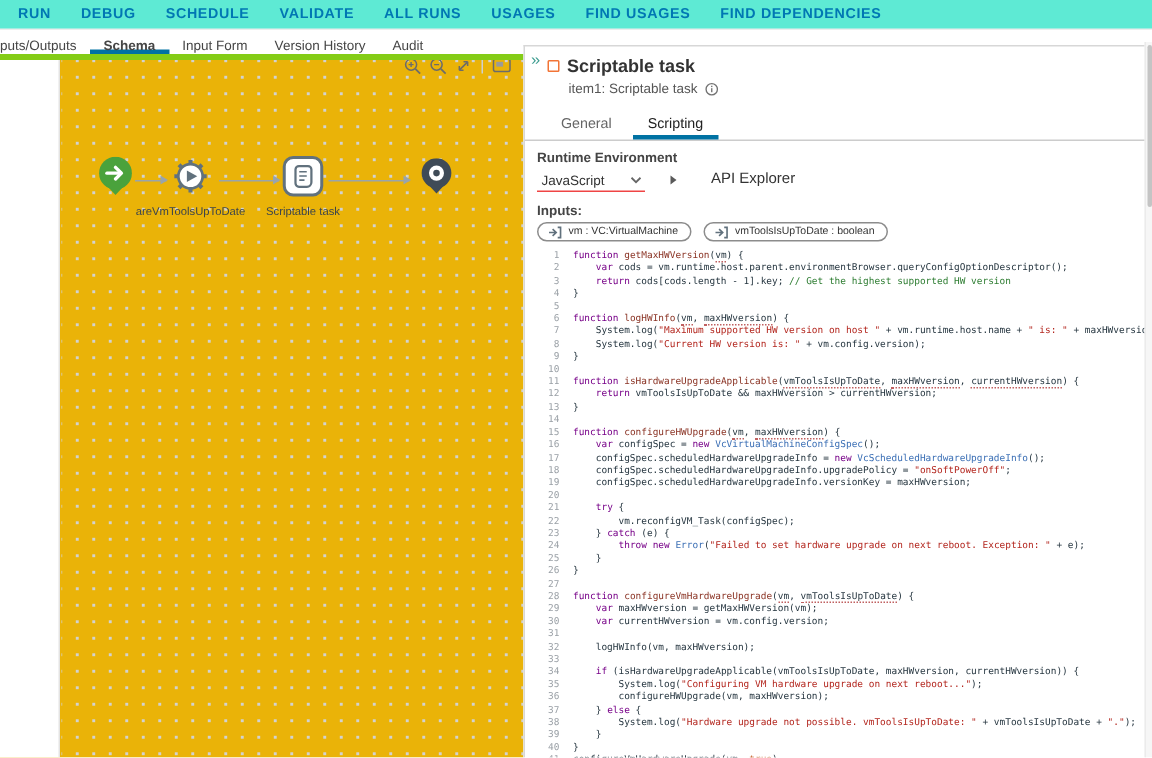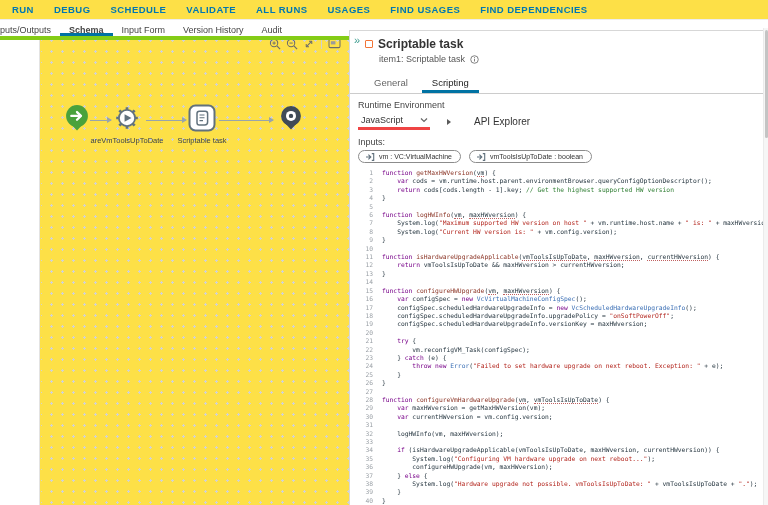--- a/index.html
+++ b/index.html
@@ -1,33 +1,33 @@
 <!DOCTYPE html>
 <html><head>
 <meta charset="utf-8">
 <style>
   * { margin:0; padding:0; box-sizing:border-box; }
   body { font-family:"Liberation Sans", sans-serif; background:#fff; }
   .screen { position:relative; width:768px; height:505px; background:#fff; overflow:hidden; }
 
   
   .menubar { position:absolute; left:0; top:0; width:768px; height:20px;
-    display:flex; align-items:center; padding-left:2px; border-bottom:1px solid #ededed; background:#fde047; }
+    display:flex; align-items:center; padding-left:2px; border-bottom:1px solid #ededed; background:#5eead4; }
   .menu-item { font-size:9.5px; font-weight:bold; letter-spacing:.45px; color:#0077b3;
     padding:0 10px; cursor:pointer; white-space:nowrap; }
 
   
   .left-region { position:absolute; left:0; top:20px; width:349px; bottom:0; }
   .wf-tabs { height:20px; display:flex; align-items:stretch; border-bottom:4px solid #84cc16; background:#fff; }
   .wf-tab { font-size:9px; color:#454545; padding:5px 9px 3px 9px; white-space:nowrap; cursor:pointer; }
   .wf-tab:first-child { padding-left:0; }
   .wf-tab.active { box-shadow: inset 0 -3px 0 0 #0072a3; font-weight:bold; }
 
   
-  .canvas { position:absolute; left:0; top:20px; right:0; bottom:0; background:#fde047; overflow:hidden; }
+  .canvas { position:absolute; left:0; top:20px; right:0; bottom:0; background:#eab308; overflow:hidden; }
   .canvas-gutter { position:absolute; left:0; top:0; width:40px; bottom:0; background:#fff; border-right:1px solid #e3e3e3; z-index:2; }
   .canvas-dots { position:absolute; left:41px; top:0; right:0; bottom:0;
     background-image:radial-gradient(circle, #d2d2d2 1px, transparent 1.2px);
     background-size:11px 11px; background-position:5px 6px; }
   .canvas-toolbar { position:absolute; right:8px; top:-3px; display:flex; align-items:center; gap:4px; z-index:3; }
   .ctb-icon { width:13px; height:13px; display:flex; align-items:center; justify-content:center; cursor:pointer; }
   .ctb-sep { width:1px; height:11px; background:#cfcfcf; margin:0 2px; }
   .node { position:absolute; transform:translate(-50%,-50%); cursor:pointer; z-index:4; }
   .node-label { position:absolute; transform:translateX(-50%); font-size:7.5px; color:#3c444c; white-space:nowrap; z-index:4; }
   .connector { position:absolute; height:1px; background:#98a4ac; z-index:3; }
@@ -42,24 +42,24 @@
   .panel-title-row { display:flex; align-items:center; gap:5px; }
   .task-square-icon { width:8px; height:8px; border:1.5px solid #f27436; border-radius:1px; }
   .panel-title { font-size:12px; font-weight:bold; color:#333; }
   .panel-subtitle-row { display:flex; align-items:center; gap:5px; padding:3px 0 0 14px; }
   .panel-subtitle { font-size:9px; color:#565656; }
   .info-icon { cursor:pointer; display:flex; }
   .panel-tabs { display:flex; gap:4px; padding:10px 0 0 14px; border-bottom:1px solid #ccc; }
   .panel-tab { font-size:9.5px; color:#666; padding:3px 10px 5px 10px; cursor:pointer; }
   .panel-tab.active { color:#222; box-shadow: inset 0 -3px 0 0 #0072a3; }
   .panel-body { padding:6px 0 0 8px; }
-  .form-label { font-size:9px; font-weight:normal; color:#454545; margin-bottom:3px; }
+  .form-label { font-size:9px; font-weight:bold; color:#454545; margin-bottom:3px; }
   .runtime-row { display:flex; align-items:flex-end; gap:16px; }
   .select { width:72px; display:flex; align-items:center; justify-content:space-between;
-    border-bottom:3px solid #ef4444; padding:2px 2px 2px 3px; cursor:pointer; }
+    border-bottom:1px solid #ef4444; padding:2px 2px 2px 3px; cursor:pointer; }
   .select-value { font-size:9px; color:#333; }
   .api-explorer { display:flex; align-items:center; gap:22px; cursor:pointer; padding-bottom:3px; }
   .api-explorer-label { font-size:10px; color:#333; }
   .inputs-block { margin-top:7px; }
   .chips-row { display:flex; gap:8px; margin-top:3px; }
   .chip { display:flex; align-items:center; gap:4px; height:13px; border:1px solid #8c8c8c;
     border-radius:7px; padding:0 8px 0 6px; cursor:pointer; background:#fff; }
   .chip-label { font-size:7px; color:#333; white-space:nowrap; }
 
   

